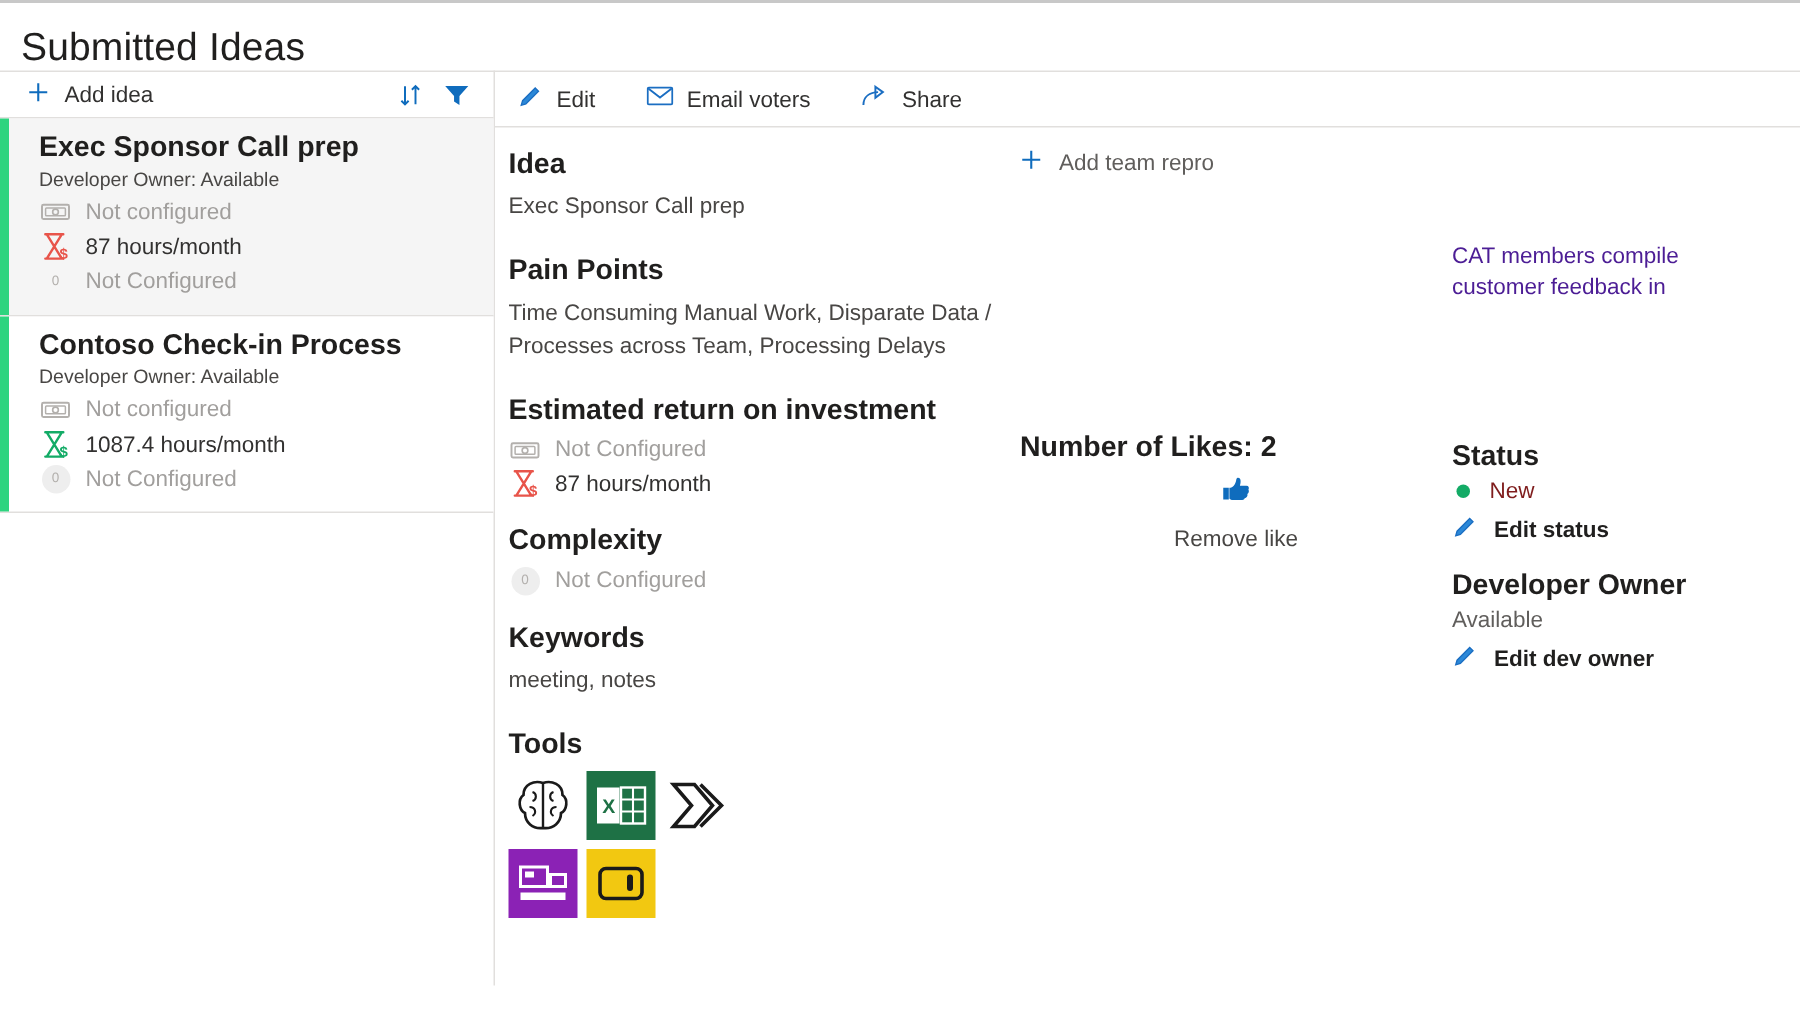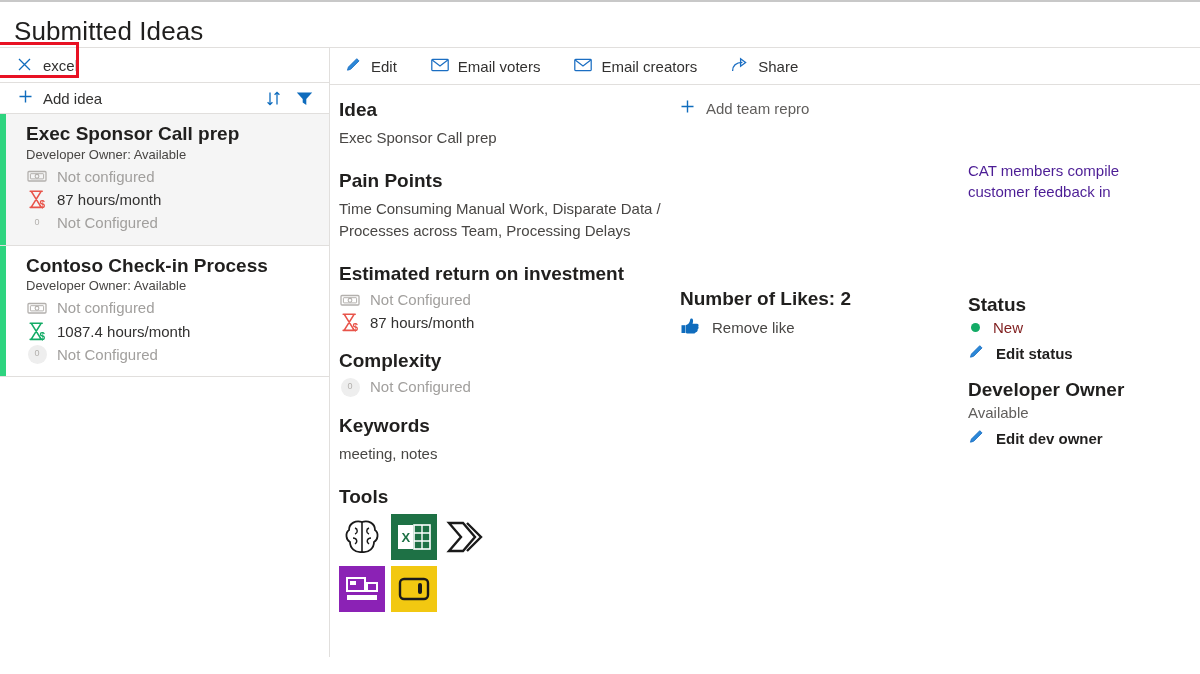--- a/index.html
+++ b/index.html
@@ -208,21 +208,21 @@
     align-items: center;
     gap: 11px;
     font-size: 15px;
     color: #605e5c;
   }
   .link-row .plus { color: #0f6cbd; font-size: 17px; line-height: 1; }
 
   .likes-title { font-size: 19px; font-weight: bold; color: #201f1e; margin-bottom: 7px; }
   .remove-like {
     display: flex; align-items: center; gap: 12px;
-    font-size: 15px; color: #484644;
+    font-size: 15px; color: #484644; flex-direction: column;
   }
 
   .status-dot {
     width: 9px; height: 9px; border-radius: 50%;
     background: #13ab66; display: inline-block;
   }
   .status-row {
     display: flex; align-items: center; gap: 13px;
     font-size: 15px; color: #7f1d1d; padding-left: 3px;
   }
@@ -253,31 +253,20 @@
 </style>
 </head>
 <body>
 
 <div class="page-title">Submitted Ideas</div>
 
 <div class="split">
 
   <div class="left-pane">
 
-    <div class="chip-row">
-      <div class="chip">
-        <span class="x-icon">
-          <svg width="13" height="13" viewBox="0 0 13 13" aria-hidden="true">
-            <path d="M1 1 L12 12 M12 1 L1 12" stroke="#0f6cbd" stroke-width="1.3" fill="none"></path>
-          </svg>
-        </span>
-        <span>excel</span>
-      </div>
-      <div class="annot-box"></div>
-    </div>
 
     <div class="add-row">
       <span class="add-plus">
         <svg width="15" height="15" viewBox="0 0 15 15" aria-hidden="true">
           <path d="M7.5 1.5 V13.5 M1.5 7.5 H13.5" stroke="#0f6cbd" stroke-width="1.4" fill="none"></path>
         </svg>
       </span>
       <span class="add-label">Add idea</span>
       <span class="add-row-actions">
         <span class="ic-blue">
@@ -386,29 +375,20 @@
         <span>
           <svg width="18" height="14" viewBox="0 0 18 14" aria-hidden="true">
             <rect x="0.8" y="1.4" width="16.4" height="11.2" rx="0.8" fill="none" stroke="#1b6ec2" stroke-width="1.25"></rect>
             <path d="M1.2 2 L9 8 L16.8 2" fill="none" stroke="#1b6ec2" stroke-width="1.25"></path>
           </svg>
         </span>
         <span>Email voters</span>
       </div>
       <div class="tb-btn">
         <span>
-          <svg width="18" height="14" viewBox="0 0 18 14" aria-hidden="true">
-            <rect x="0.8" y="1.4" width="16.4" height="11.2" rx="0.8" fill="none" stroke="#1b6ec2" stroke-width="1.25"></rect>
-            <path d="M1.2 2 L9 8 L16.8 2" fill="none" stroke="#1b6ec2" stroke-width="1.25"></path>
-          </svg>
-        </span>
-        <span>Email creators</span>
-      </div>
-      <div class="tb-btn">
-        <span>
           <svg width="18" height="16" viewBox="0 0 18 16" aria-hidden="true">
             <path d="M1.6 14 C1.6 8.2 6 5.6 11.4 5.4" fill="none" stroke="#1b6ec2" stroke-width="1.3"></path>
             <path d="M9.6 1.8 L14.6 5.4 L9.6 9.2 Z" fill="none" stroke="#1b6ec2" stroke-width="1.3"></path>
           </svg>
         </span>
         <span>Share</span>
       </div>
     </div>
 
     <div class="detail">

